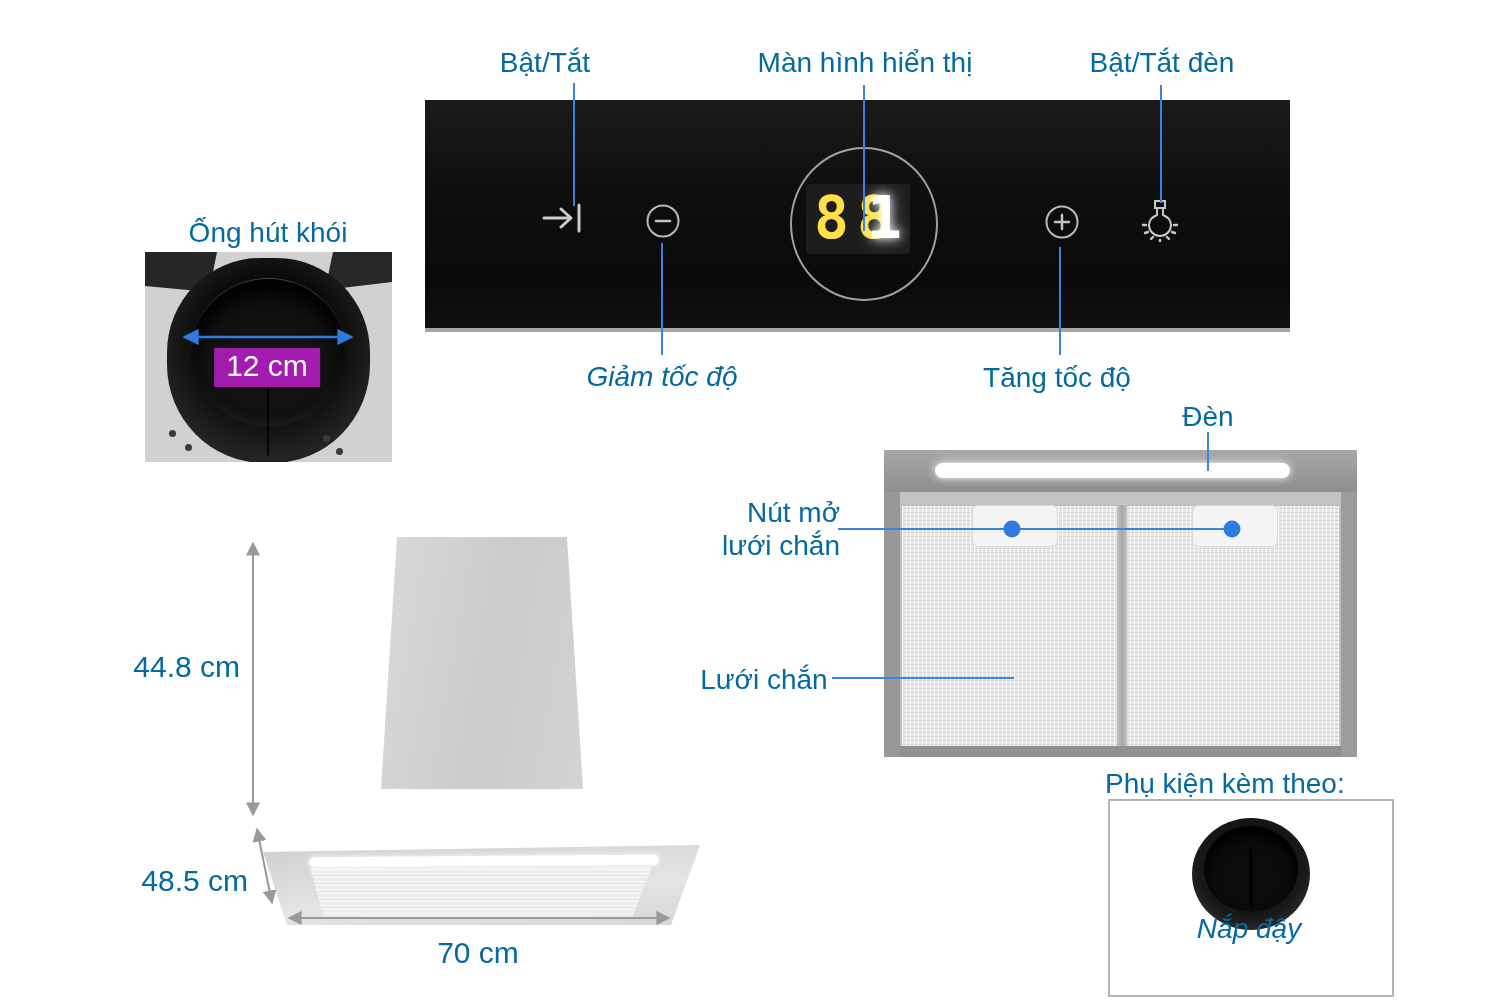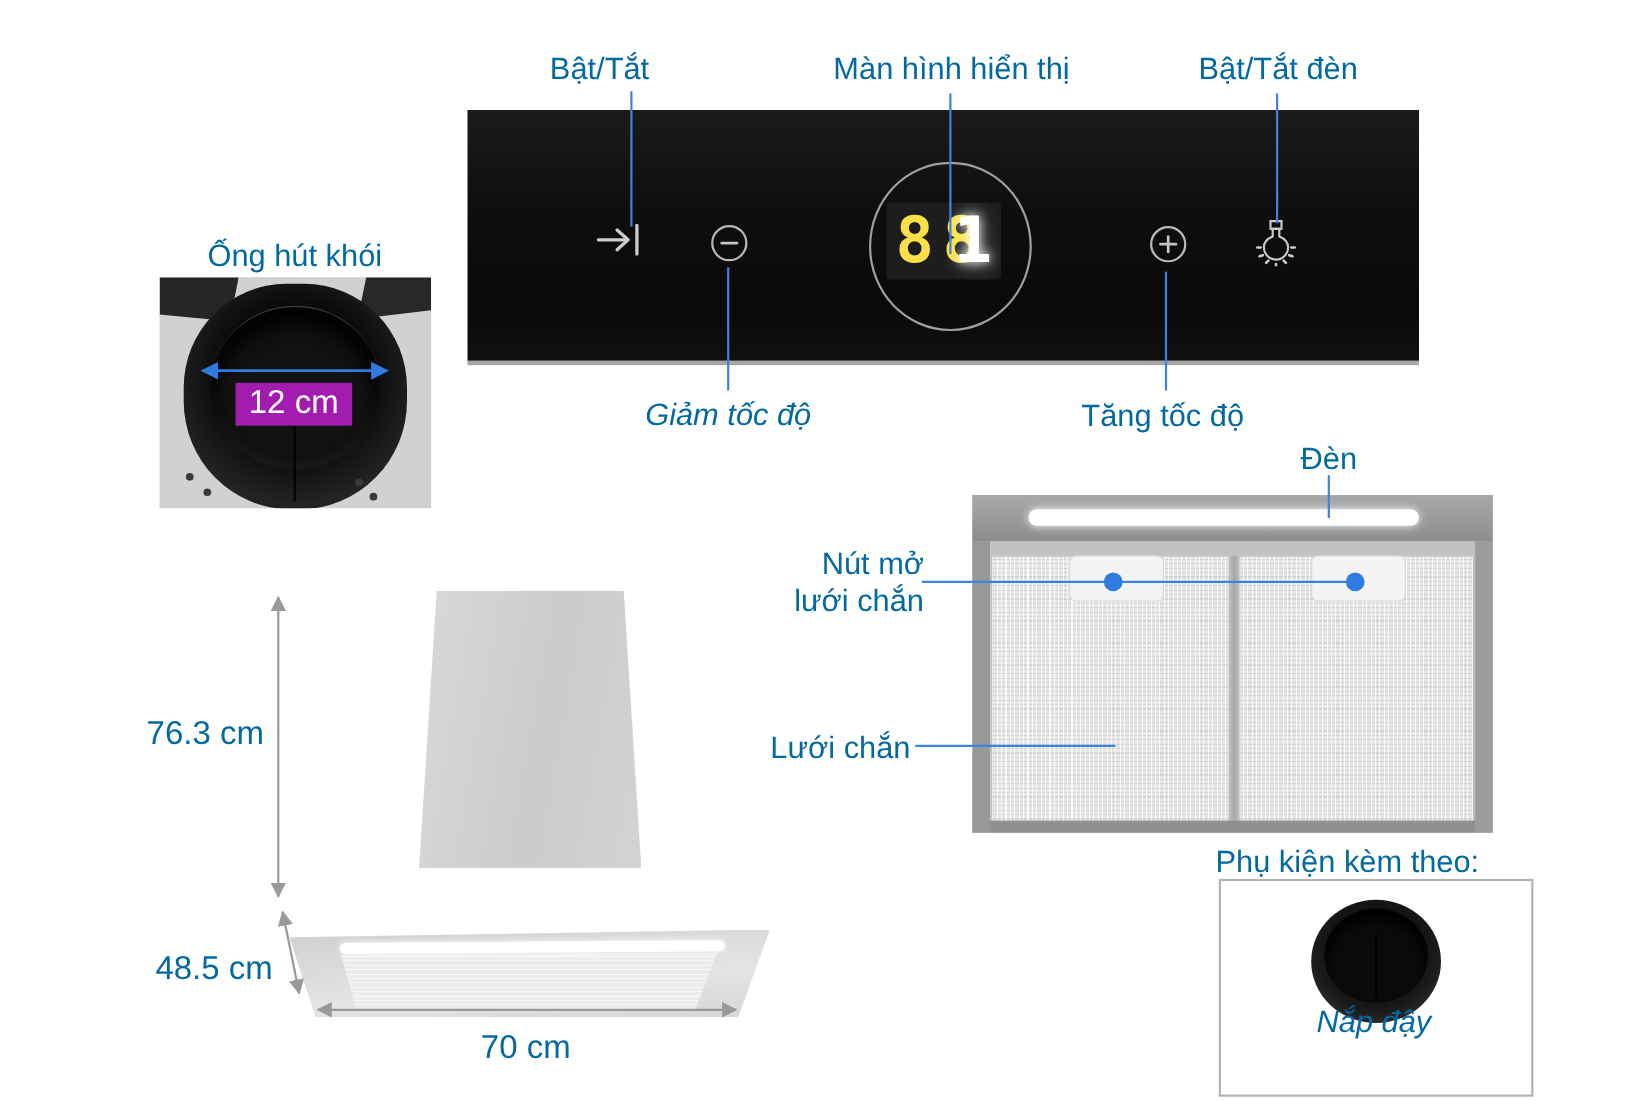--- a/index.html
+++ b/index.html
@@ -204,21 +204,21 @@
     <div class="screw" style="left:191px;top:196px;"></div>
   </div>
   <div class="duct-badge">12 cm</div>
 
   <div class="chimney"></div>
   <div class="hood-underside">
     <div class="hood-underside-mesh"></div>
   </div>
   <div class="hood-led"></div>
 
-  <div class="lbl dim right-align" style="left:240px;top:650px;">76.3 cm</div>
+  <div class="lbl dim right-align" style="left:240px;top:650px;">44.8 cm</div>
   <div class="lbl dim right-align" style="left:248px;top:864px;">48.5 cm</div>
   <div class="lbl dim" style="left:478px;top:936px;">70 cm</div>
 
   <div class="lbl" style="left:1208px;top:400px;">Đèn</div>
   <div class="lbl two-line" style="left:765px;top:496px;">
     <span style="display:block;">Nút mở</span>
     <span style="display:block;">lưới chắn</span>
   </div>
   <div class="lbl" style="left:764px;top:663px;">Lưới chắn</div>
 

